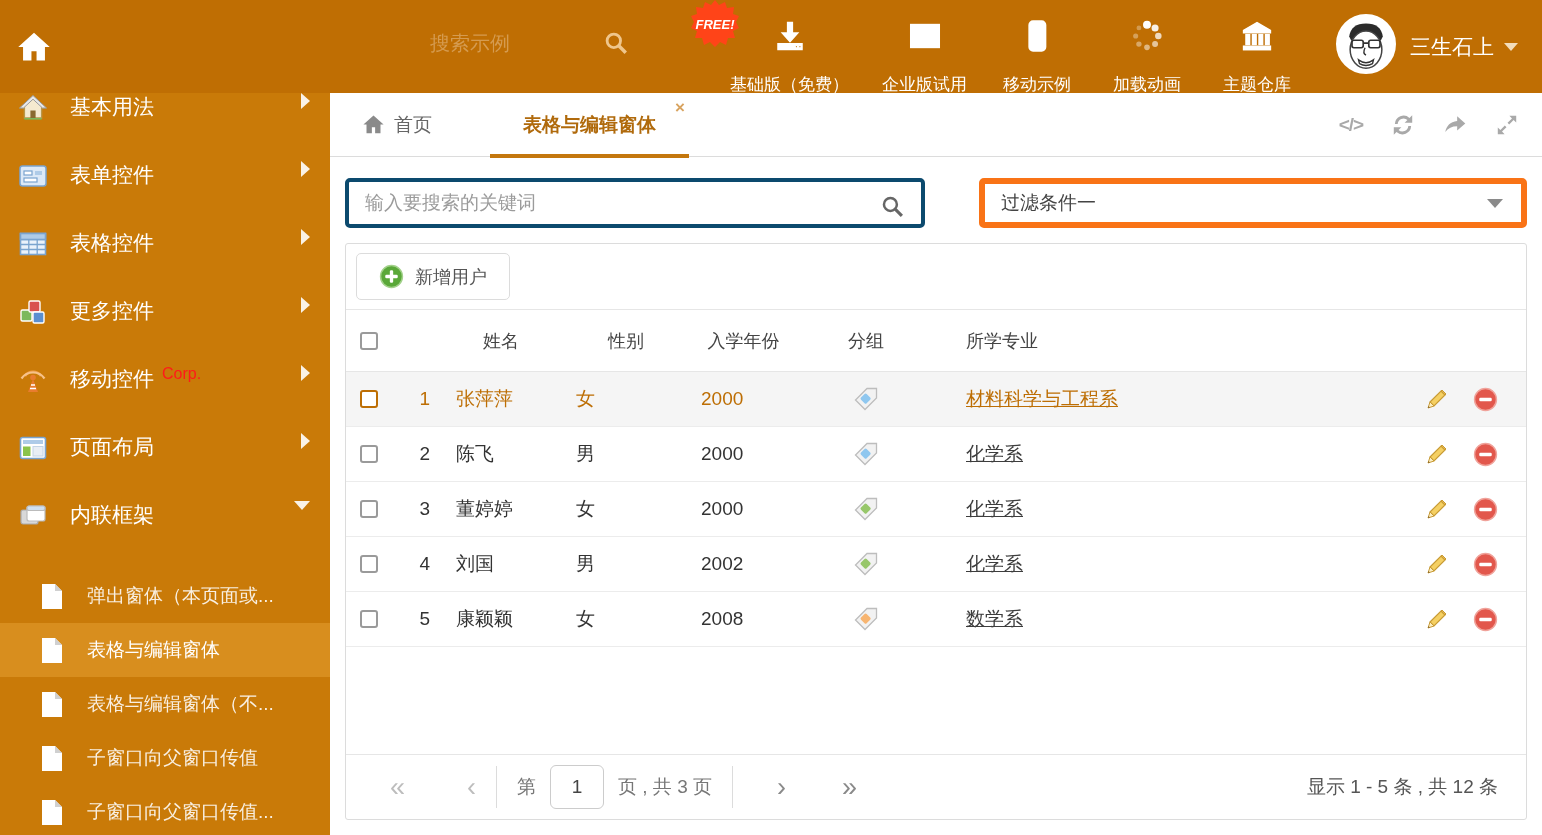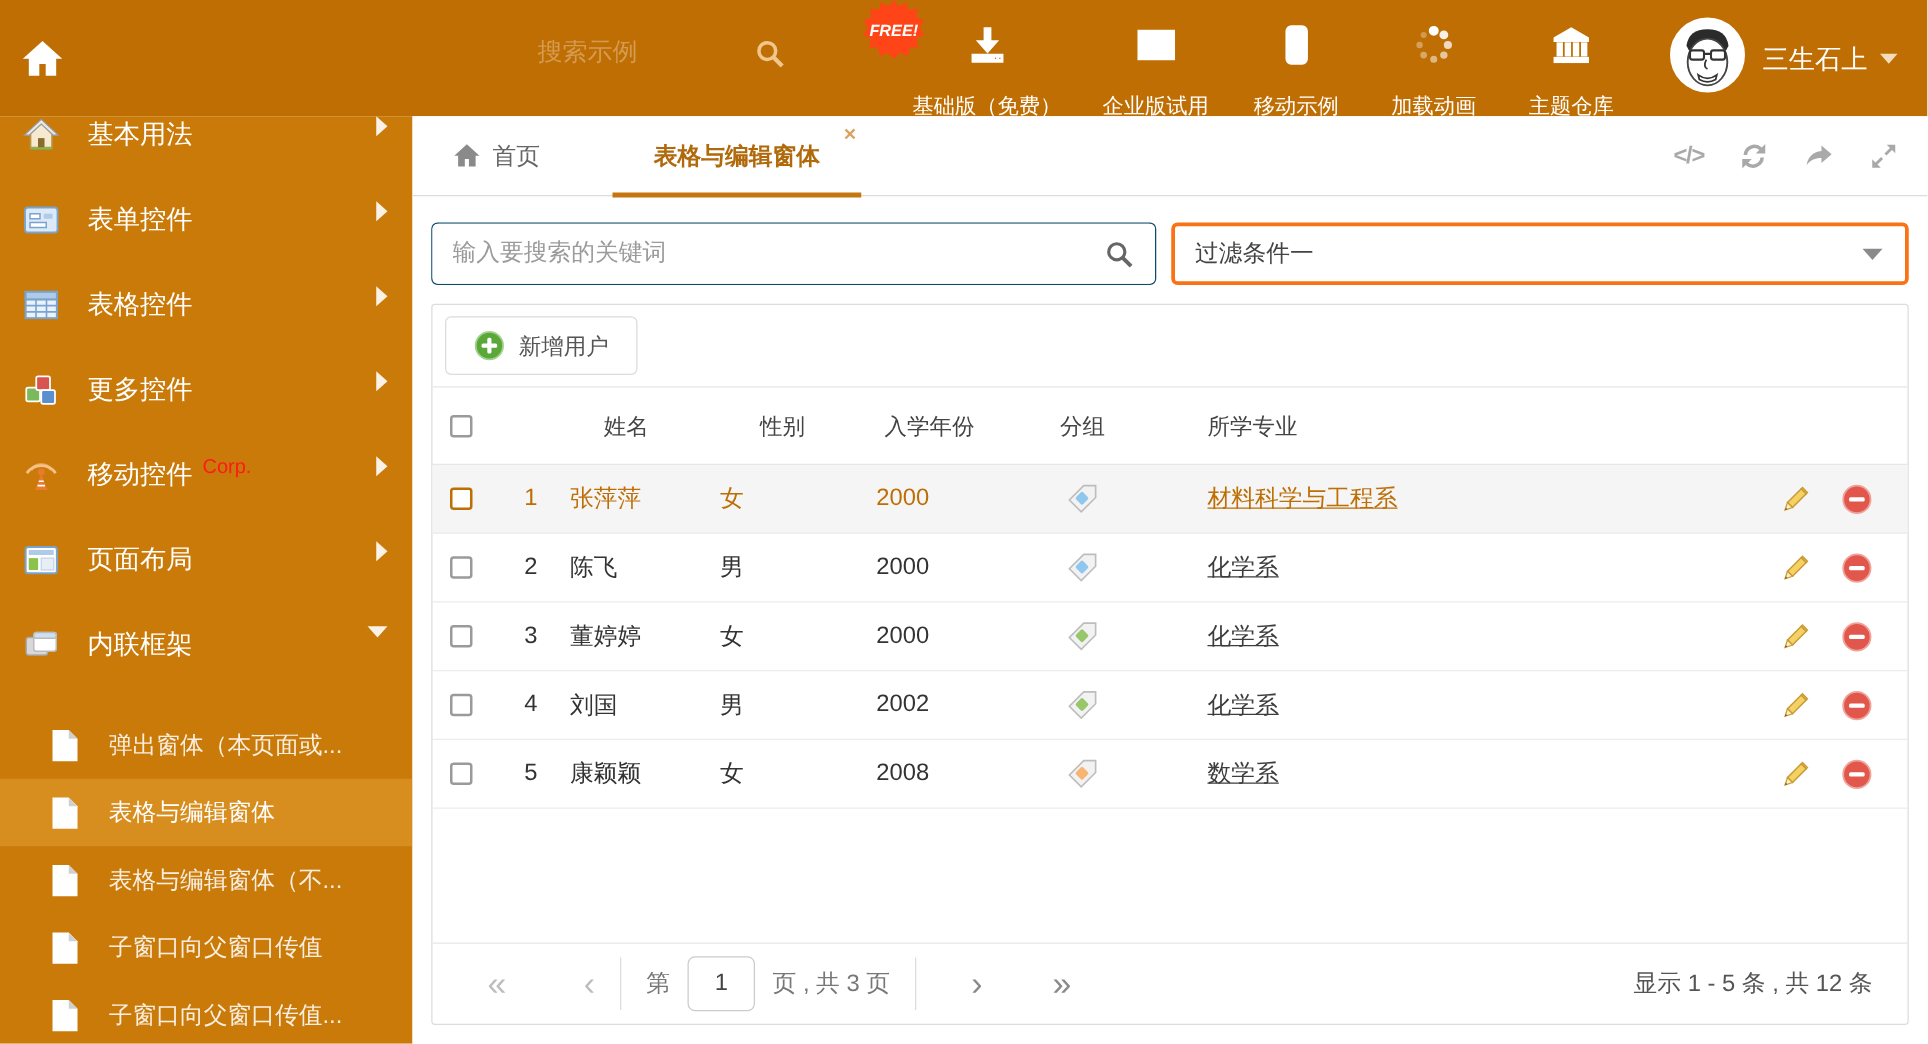--- a/index.html
+++ b/index.html
@@ -5,21 +5,21 @@
 *{margin:0;padding:0;box-sizing:border-box}
 html,body{width:1542px;height:835px;overflow:hidden;background:#fff;font-family:"Liberation Sans",sans-serif}
 #app{position:relative;width:1542px;height:835px}
 
 
 .header{position:absolute;top:0;left:0;width:1542px;height:93px;background:#bf6e03;color:#fff}
 .logo-home{position:absolute;left:16px;top:29px;width:36px;height:36px}
 .logo-home svg{width:36px;height:36px;fill:#fff}
 .logo-title{position:absolute;left:66px;top:26px;font-size:31px;font-weight:bold;letter-spacing:1px;white-space:nowrap}
 .hdr-search{position:absolute;left:430px;top:30px;display:flex;align-items:center}
-.hdr-search input{width:155px;background:transparent;border:none;outline:none;font-size:20px;color:#fef9c3;font-family:Liberation Mono, monospace}
+.hdr-search input{width:155px;background:transparent;border:none;outline:none;font-size:20px;color:#fef9c3;font-family:Liberation Sans, sans-serif}
 .hdr-search input::placeholder{color:#d59b50;opacity:1}
 .hdr-search .mag{width:26px;height:26px;margin-left:18px;color:#ecc econ}
 .hdr-search .mag svg{width:26px;height:26px;stroke:#efc68c}
 .free-badge{position:absolute;left:691px;top:0;width:48px;height:48px;display:flex;align-items:center;justify-content:center;z-index:3}
 .free-badge svg{position:absolute;inset:0;width:48px;height:48px}
 .free-badge span{position:relative;color:#fff;font-size:13px;font-weight:bold;font-style:italic}
 .hdr-nav{position:absolute;left:727px;top:13px;display:flex;gap:30px}
 .nav-item{display:flex;flex-direction:column;align-items:center;cursor:pointer;min-width:80px}
 .nav-item:first-child{min-width:125px}
 .nav-ico{height:40px;display:flex;align-items:flex-end;justify-content:center}
@@ -53,25 +53,25 @@
 .tab-home svg{width:23px;height:23px;fill:#8a8a8a;margin-right:9px}
 .tab-active{position:relative;margin-left:58px;height:64px;display:flex;align-items:center;padding:0 33px;color:#b06a0c;font-size:19px;font-weight:bold;cursor:pointer}
 .tab-active::after{content:"";position:absolute;left:0;right:0;bottom:-1px;height:4px;background:#c4770e}
 .tab-close{position:absolute;right:4px;top:6px;color:#d8a35f;font-size:17px;font-weight:bold;line-height:1;cursor:pointer}
 .tab-actions{margin-left:auto;margin-right:22px;display:flex;gap:26px;align-items:center;color:#a9a9a9}
 .tab-actions .ta{width:26px;height:26px;cursor:pointer;display:flex;align-items:center;justify-content:center}
 .tab-actions svg{width:26px;height:26px;fill:#a9a9a9}
 .ta-code{font-size:19px;font-weight:bold;letter-spacing:-1px;white-space:nowrap}
 
 .filters{position:absolute;top:85px;left:15px;width:1182px;display:flex;justify-content:space-between}
-.search-box{position:relative;width:580px;height:50px;border:1px solid #0c4a6e;border-radius:5px;background:#fff}
+.search-box{position:relative;width:580px;height:50px;border:4px solid #0c4a6e;border-radius:5px;background:#fff}
 .search-box input{width:100%;height:100%;border:none;outline:none;border-radius:5px;padding:0 52px 0 16px;font-size:19px;color:#555;font-family:"Liberation Sans",sans-serif}
 .search-box input::placeholder{color:#9b9b9b;opacity:1}
 .search-box .mag{position:absolute;right:16px;top:12px;width:25px;height:25px}
-.select-box{width:590px;height:50px;border:3px solid #f97316;border-radius:5px;display:flex;align-items:center;justify-content:space-between;padding:0 18px 0 16px;font-size:19px;color:#444;cursor:pointer;background:#fff}
+.select-box{width:548px;height:50px;border:6px solid #f97316;border-radius:5px;display:flex;align-items:center;justify-content:space-between;padding:0 18px 0 16px;font-size:19px;color:#444;cursor:pointer;background:#fff}
 .sel-caret{width:0;height:0;border-left:8px solid transparent;border-right:8px solid transparent;border-top:9px solid #8a8a8a}
 
 .panel{position:absolute;top:150px;left:15px;width:1182px;height:577px;border:1px solid #dcdcdc;border-radius:3px;display:flex;flex-direction:column;background:#fff}
 .toolbar{height:66px;border-bottom:1px solid #e6e6e6;display:flex;align-items:center;justify-content:space-between;padding:0 10px;flex:0 0 66px}
 .btn{height:47px;border:1px solid #dcdcdc;border-radius:5px;display:inline-flex;align-items:center;padding:0 22px;font-size:18px;color:#555;background:#fff;cursor:pointer;white-space:nowrap}
 .btn .bico{width:25px;height:25px;margin-right:11px;display:inline-flex}
 .btn .bico svg{width:25px;height:25px}
 
 .thead{height:62px;display:flex;align-items:center;border-bottom:1px solid #e6e6e6;font-size:18px;color:#444;flex:0 0 62px}
 .t-row{height:55px;display:flex;align-items:center;border-bottom:1px solid #ececec;font-size:19px;color:#333;flex:0 0 55px}

